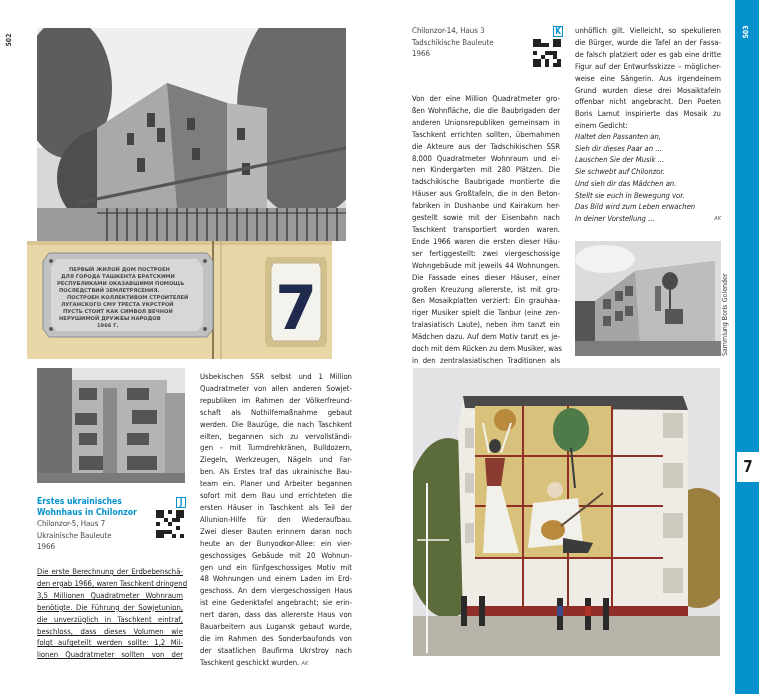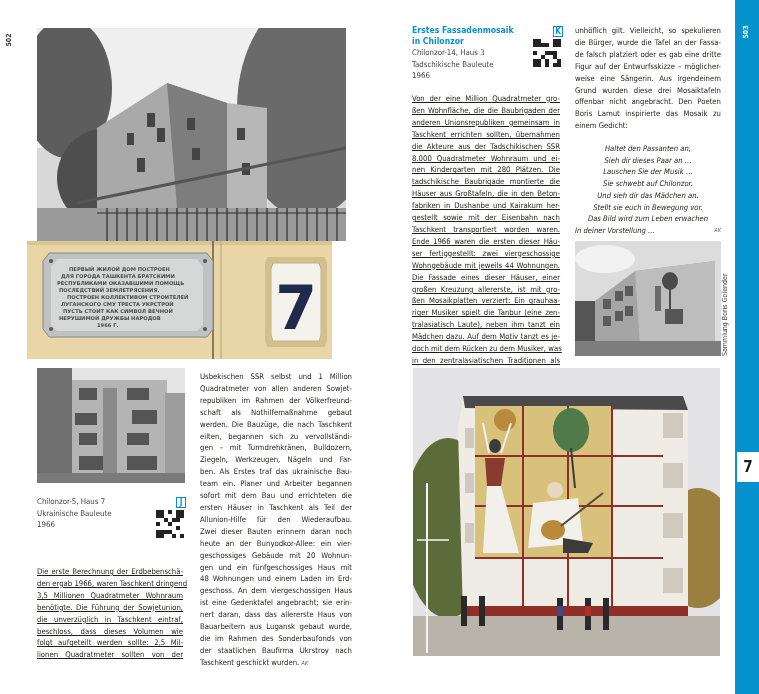--- a/index.html
+++ b/index.html
@@ -144,20 +144,24 @@
         <rect x="90" y="65" width="22" height="12"></rect>
       <rect x="42" y="88" width="30" height="14"></rect>
         <rect x="90" y="88" width="30" height="14"></rect>
     </g>
     <rect x="66" y="20" width="14" height="90" fill="#8a8a8a"></rect>
     <rect x="0" y="105" width="148" height="10" fill="#7a7a7a"></rect>
   </svg>
 </div>
 
 <div class="abs" style="left:37px;top:496px;width:150px;">
+  <div class="entry-title">
+    <div>Erstes ukrainisches</div>
+    <div>Wohnhaus in Chilonzor</div>
+  </div>
   <div class="entry-meta">Chilonzor-5, Haus 7</div>
   <div class="entry-meta">Ukrainische Bauleute</div>
   <div class="entry-meta">1966</div>
 </div>
 <div class="abs" style="left:156px;top:497px;">
   <div class="badge">
     <span class="num">236</span>
     <span class="letter">J</span>
   </div>
   <svg class="qr" viewBox="0 0 7 7" shape-rendering="crispEdges">
@@ -179,57 +183,53 @@
   </svg>
 </div>
 
 <div class="abs body-text" style="left:37px;top:566px;width:146px;text-decoration:underline;">
   <span class="line">Die erste Berechnung der Erdbebenschä-</span>
   <span class="line">den ergab 1966, waren Taschkent dringend</span>
   <span class="line">3,5 Millionen Quadratmeter Wohnraum</span>
   <span class="line">benötigte. Die Führung der Sowjetunion,</span>
   <span class="line">die unverzüglich in Taschkent eintraf,</span>
   <span class="line">beschloss, dass dieses Volumen wie</span>
-  <span class="line">folgt aufgeteilt werden sollte: 2,5 Mil-</span>
+  <span class="line">folgt aufgeteilt werden sollte: 1,2 Mil-</span>
   <span class="line">lionen Quadratmeter sollten von der</span>
 </div>
 
 <div class="abs body-text" style="left:200px;top:371px;width:152px;">
   <span class="line">Usbekischen SSR selbst und 1 Million</span>
   <span class="line">Quadratmeter von allen anderen Sowjet-</span>
   <span class="line">republiken im Rahmen der Völkerfreund-</span>
   <span class="line">schaft als Nothilfemaßnahme gebaut</span>
   <span class="line">werden. Die Bauzüge, die nach Taschkent</span>
   <span class="line">eilten, begannen sich zu vervollständi-</span>
   <span class="line">gen – mit Turmdrehkränen, Bulldozern,</span>
   <span class="line">Ziegeln, Werkzeugen, Nägeln und Far-</span>
   <span class="line">ben. Als Erstes traf das ukrainische Bau-</span>
   <span class="line">team ein. Planer und Arbeiter begannen</span>
   <span class="line">sofort mit dem Bau und errichteten die</span>
   <span class="line">ersten Häuser in Taschkent als Teil der</span>
   <span class="line">Allunion-Hilfe für den Wiederaufbau.</span>
   <span class="line">Zwei dieser Bauten erinnern daran noch</span>
   <span class="line">heute an der Bunyodkor-Allee: ein vier-</span>
   <span class="line">geschossiges Gebäude mit 20 Wohnun-</span>
-  <span class="line">gen und ein fünfgeschossiges Haus mit</span>
+  <span class="line">gen und ein fünfgeschossiges Motiv mit</span>
   <span class="line">48 Wohnungen und einem Laden im Erd-</span>
   <span class="line">geschoss. An dem viergeschossigen Haus</span>
   <span class="line">ist eine Gedenktafel angebracht; sie erin-</span>
   <span class="line">nert daran, dass das allererste Haus von</span>
   <span class="line">Bauarbeitern aus Lugansk gebaut wurde,</span>
   <span class="line">die im Rahmen des Sonderbaufonds von</span>
   <span class="line">der staatlichen Baufirma Ukrstroy nach</span>
   <span style="display:block;white-space:nowrap;"><span>Taschkent geschickt wurden.</span> <span class="author-tag">AK</span></span>
 </div>
 
 <div class="abs" style="left:412px;top:25px;width:118px;">
-  <div class="entry-title">
-    <div>Erstes Fassadenmosaik</div>
-    <div>in Chilonzor</div>
-  </div>
   <div class="entry-meta">Chilonzor-14, Haus 3</div>
   <div class="entry-meta">Tadschikische Bauleute</div>
   <div class="entry-meta">1966</div>
 </div>
 <div class="abs" style="left:533px;top:26px;">
   <div class="badge">
     <span class="num">237</span>
     <span class="letter">K</span>
   </div>
   <svg class="qr" viewBox="0 0 7 7" shape-rendering="crispEdges">
@@ -243,21 +243,21 @@
         <rect x="2" y="4" width="1" height="1"></rect>
       <rect x="5" y="3" width="1" height="2"></rect>
         <rect x="3" y="5" width="1" height="2"></rect>
         <rect x="5" y="6" width="2" height="1"></rect>
       <rect x="0" y="3" width="1" height="1"></rect>
         <rect x="6" y="5" width="1" height="1"></rect>
     </g>
   </svg>
 </div>
 
-<div class="abs body-text" style="left:412px;top:93px;width:148px;text-decoration:underline;">
+<div class="abs body-text" style="left:412px;top:93px;width:148px;">
   <span class="line">Von der eine Million Quadratmeter gro-</span>
   <span class="line">ßen Wohnfläche, die die Baubrigaden der</span>
   <span class="line">anderen Unionsrepubliken gemeinsam in</span>
   <span class="line">Taschkent errichten sollten, übernahmen</span>
   <span class="line">die Akteure aus der Tadschikischen SSR</span>
   <span class="line">8.000 Quadratmeter Wohnraum und ei-</span>
   <span class="line">nen Kindergarten mit 280 Plätzen. Die</span>
   <span class="line">tadschikische Baubrigade montierte die</span>
   <span class="line">Häuser aus Großtafeln, die in den Beton-</span>
   <span class="line">fabriken in Dushanbe und Kairakum her-</span>
@@ -281,21 +281,21 @@
   <span class="line">die Bürger, wurde die Tafel an der Fassa-</span>
   <span class="line">de falsch platziert oder es gab eine dritte</span>
   <span class="line">Figur auf der Entwurfsskizze – möglicher-</span>
   <span class="line">weise eine Sängerin. Aus irgendeinem</span>
   <span class="line">Grund wurden diese drei Mosaiktafeln</span>
   <span class="line">offenbar nicht angebracht. Den Poeten</span>
   <span class="line">Boris Lamut inspirierte das Mosaik zu</span>
   <span style="display:block;">einem Gedicht:</span>
 </div>
 
-<div class="abs poem" style="left:575px;top:143px;width:146px;text-align:center;">
+<div class="abs poem" style="left:575px;top:131px;width:146px;">
   <div>Haltet den Passanten an,</div>
   <div>Sieh dir dieses Paar an …</div>
   <div>Lauschen Sie der Musik …</div>
   <div>Sie schwebt auf Chilonzor.</div>
   <div>Und sieh dir das Mädchen an.</div>
   <div>Stellt sie euch in Bewegung vor.</div>
   <div>Das Bild wird zum Leben erwachen</div>
   <div style="display:flex;justify-content:space-between;align-items:center;">
     <span>In deiner Vorstellung …</span>
     <span class="author-tag">AK</span>

